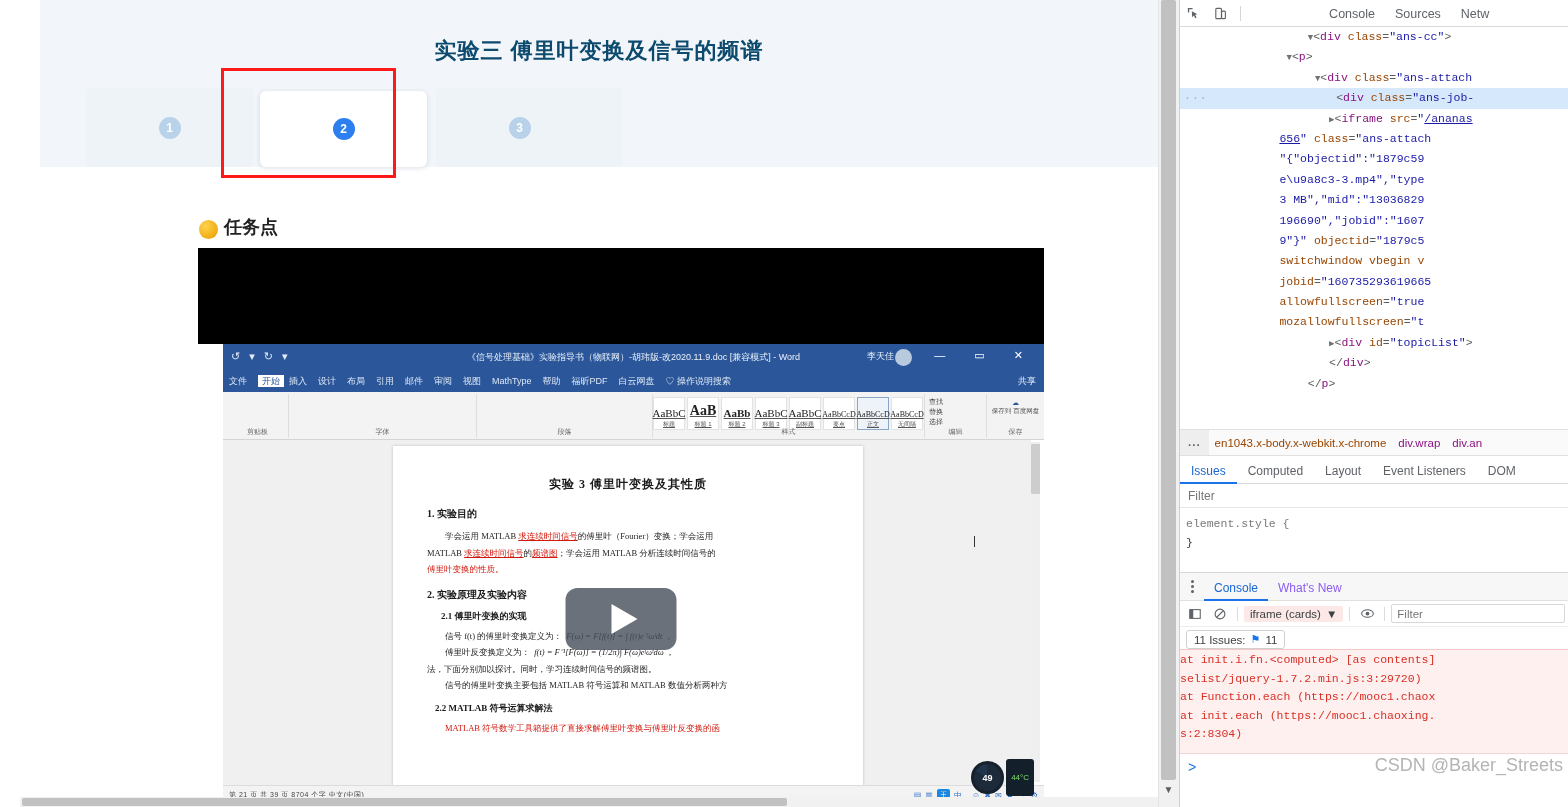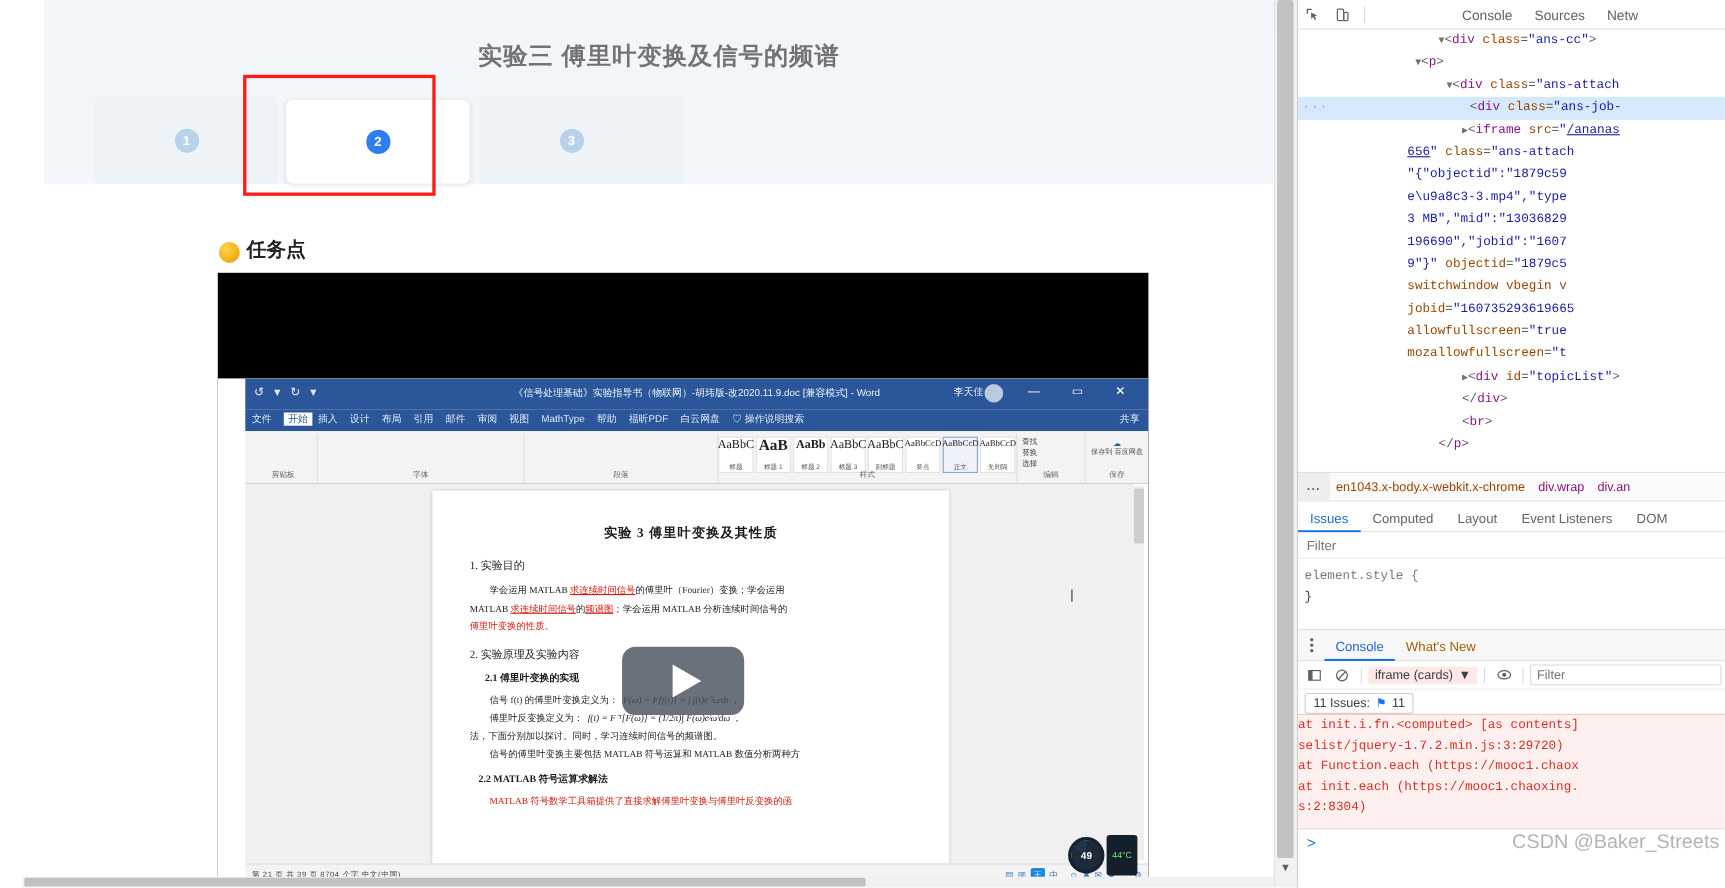--- a/index.html
+++ b/index.html
@@ -25,21 +25,21 @@
     position: absolute; left: 40px; top: 0; width: 1118px; height: 167px;
     background: #f2f6fa;
   }
   .banner-top-strip {
     position: absolute; left: 0; top: 0; width: 1118px; height: 29px;
     background: #f2f6fa;
   }
   .banner-title {
     position: absolute; left: 0; top: 36px; width: 1118px;
     text-align: center;
-    font-size: 22px; font-weight: bold; color: #737373;
+    font-size: 22px; font-weight: bold; color: #0c4a6e;
     letter-spacing: 1px;
   }
   .chapter-strip {
     position: absolute; left: 40px; top: 88px;
     width: 1118px; height: 79px;
   }
   .chap-card {
     position: absolute; top: 0; width: 167px; height: 79px;
     background: #eef3f8;
     border-radius: 3px;
@@ -147,41 +147,41 @@
     position: absolute; bottom: 1px; left: 0; width: 100%;
     text-align: center; font-size: 7px; color: #666;
   }
   .style-gallery {
     position: absolute; left: 0; top: 3px; display: flex; gap: 2px;
   }
   .style-chip {
     width: 32px; height: 33px; background: #ffffff;
     border: 1px solid #e2e2e2;
     display: flex; flex-direction: column;
-    align-items: center; justify-content: space-between;
+    align-items: center; justify-content: flex-end; text-decoration: underline;
   }
   .style-chip.sel { border: 1px solid #8aa6c9; background: #eef3fa; }
   .style-chip i { font-style: normal; font-size: 11px; color: #222; font-family: "Liberation Serif", serif; }
   .style-chip u { text-decoration: none; font-size: 6px; color: #555; margin-top: 1px; }
 
   .word-doc {
     position: absolute; left: 25px; top: 96px; width: 808px; height: 345px;
     background: #f0f0f0; overflow: hidden;
   }
   .doc-page {
     position: absolute; left: 170px; top: 6px; width: 470px; height: 345px;
     background: #ffffff; box-shadow: 0 0 3px rgba(0,0,0,0.2);
     padding: 18px 34px 0 34px;
     font-family: "Liberation Serif", serif;
   }
   .doc-title {
     text-align: center; font-size: 12px; font-weight: bold; color: #1a1a1a;
     margin: 12px 0 14px 0; letter-spacing: 1px;
   }
-  .doc-h1 { font-size: 10px; font-weight: normal; color: #1a1a1a; margin: 10px 0 7px 0; }
+  .doc-h1 { font-size: 10px; font-weight: bold; color: #1a1a1a; margin: 10px 0 7px 0; }
   .doc-h2 { font-size: 9px; font-weight: bold; color: #1a1a1a; margin: 8px 0 5px 0; padding-left: 14px; }
   .doc-p { font-size: 8.5px; color: #222; line-height: 1.95; text-indent: 18px; margin: 0; }
   .doc-p.noind { text-indent: 0; }
   .doc-red { color: #d11a0e; }
   .doc-ul { color: #d11a0e; text-decoration: underline; }
   .doc-formula {
     font-family: "Liberation Serif", serif; font-style: italic;
     font-size: 8.5px;
   }
   .doc-caret {
@@ -349,21 +349,21 @@
   .drawer-tabs {
     position: absolute; left: 0; top: 0; width: 389px; height: 28px;
     background: #f7f7f7; border-bottom: 1px solid #e0e0e0;
     display: flex; align-items: center;
   }
   .kebab {
     width: 24px; height: 28px; display: flex; flex-direction: column;
     align-items: center; justify-content: center; gap: 2px;
   }
   .kebab i { width: 3px; height: 3px; border-radius: 50%; background: #5f6368; display: block; }
-  .dr-tab { font-size: 12px; color: #a16207; padding: 0 10px; height: 28px; line-height: 30px; }
+  .dr-tab { font-size: 12px; color: #8b5cf6; padding: 0 10px; height: 28px; line-height: 30px; }
   .dr-tab.active { color: #1967d2; border-bottom: 2px solid #1a73e8; }
 
   .console-toolbar {
     position: absolute; left: 0; top: 28px; width: 389px; height: 26px;
     display: flex; align-items: center; gap: 3px; padding: 0 4px;
     border-bottom: 1px solid #ececec; background: #fff;
   }
   .ct-btn { width: 22px; height: 22px; display: flex; align-items: center; justify-content: center; }
   .ct-sep { width: 1px; height: 14px; background: #dcdcdc; margin: 0 3px; }
   .ctx-select {
@@ -609,21 +609,20 @@
         <div class="dom-row"><span style="display: inline-block; width: 99.4px;"></span><span class="val">e\u9a8c3-3.mp4","type</span></div>
         <div class="dom-row"><span style="display: inline-block; width: 99.4px;"></span><span class="val">3 MB","mid":"13036829</span></div>
         <div class="dom-row"><span style="display: inline-block; width: 99.4px;"></span><span class="val">196690","jobid":"1607</span></div>
         <div class="dom-row"><span style="display: inline-block; width: 99.4px;"></span><span class="val">9"}"</span><span class="attr"> objectid</span><span class="punc">=</span><span class="val">"1879c5</span></div>
         <div class="dom-row"><span style="display: inline-block; width: 99.4px;"></span><span class="attr">switchwindow vbegin v</span></div>
         <div class="dom-row"><span style="display: inline-block; width: 99.4px;"></span><span class="attr">jobid</span><span class="punc">=</span><span class="val">"160735293619665</span></div>
         <div class="dom-row"><span style="display: inline-block; width: 99.4px;"></span><span class="attr">allowfullscreen</span><span class="punc">=</span><span class="val">"true</span></div>
         <div class="dom-row"><span style="display: inline-block; width: 99.4px;"></span><span class="attr">mozallowfullscreen</span><span class="punc">=</span><span class="val">"t</span></div>
         <div class="dom-row"><span style="display: inline-block; width: 149.1px;"></span><span class="tri">▶</span><span class="punc">&lt;</span><span class="tag">div</span><span class="attr"> id</span><span class="punc">=</span><span class="val">"topicList"</span><span class="punc">&gt;</span></div>
         <div class="dom-row"><span style="display: inline-block; width: 149.1px;"></span><span class="punc">&lt;/</span><span class="tag">div</span><span class="punc">&gt;</span></div>
-        <div class="dom-row"><span style="display: inline-block; width: 149.1px;"></span><span class="punc">&lt;</span><span class="tag">br</span><span class="punc">&gt;</span></div>
         <div class="dom-row"><span style="display: inline-block; width: 127.8px;"></span><span class="punc">&lt;/</span><span class="tag">p</span><span class="punc">&gt;</span></div>
       </div>
 
     <div class="breadcrumb">
       <span class="bc-more">...</span>
       <span class="bc-item">en1043.x-body.x-webkit.x-chrome</span>
       <span class="bc-item purple">div.wrap</span>
       <span class="bc-item purple">div.an</span>
     </div>
 

